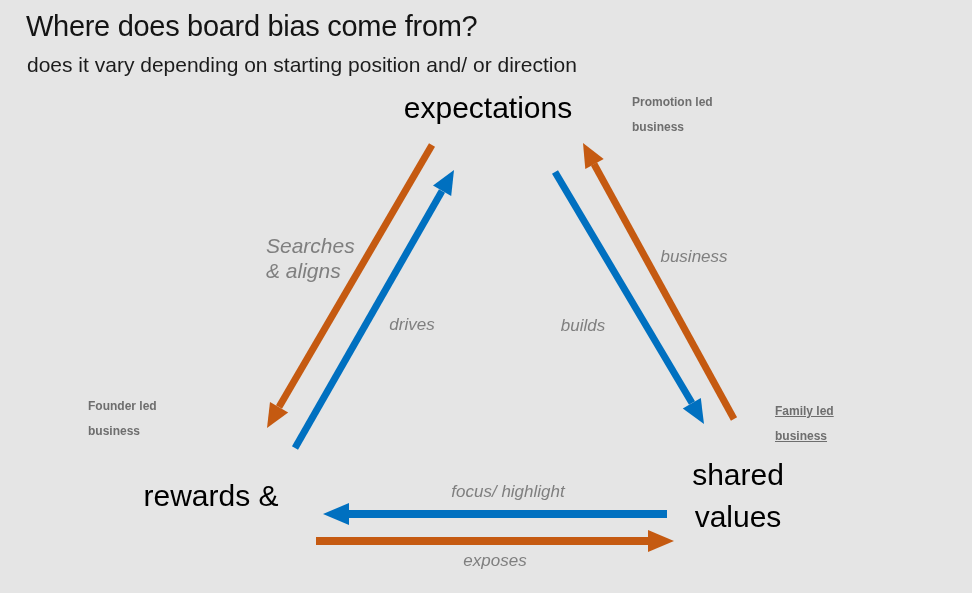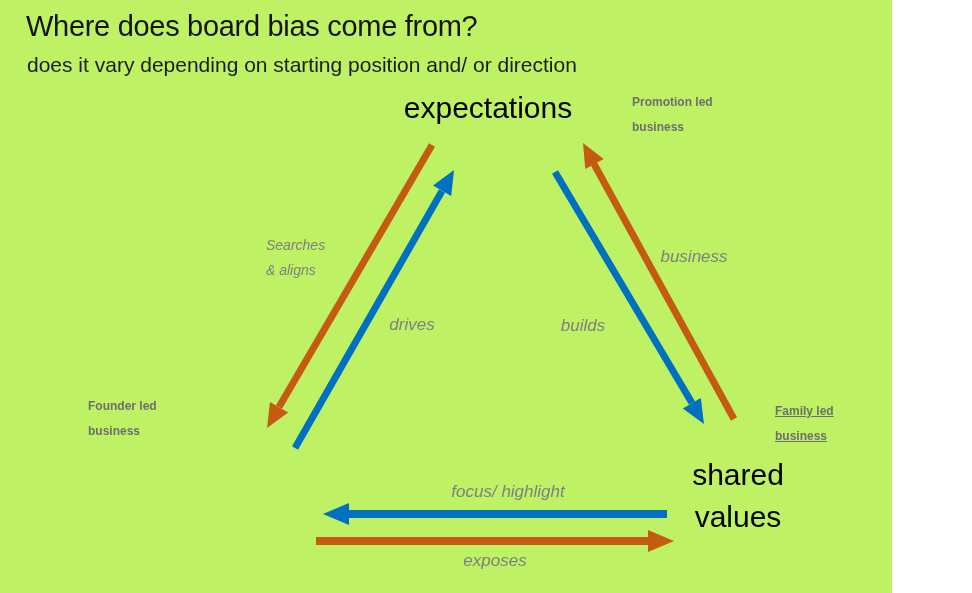--- a/index.html
+++ b/index.html
@@ -1,20 +1,20 @@
 <!DOCTYPE html>
 <html style="--blue: #0070C0; --orange: #C55A11; --gray_bold: #6E6E6E; --gray_italic: #7F7F7F; --text: #000000;"><head>
 <meta charset="utf-8">
 <style>
   html, body { margin: 0; padding: 0; background: #ffffff; }
   .canvas {
     position: relative;
-    width: 892px;
+    width: 972px;
     height: 593px;
-    background: #bef264;
+    background: #e5e5e5;
     font-family: "Liberation Sans", sans-serif;
     overflow: hidden;
   }
   .page-title {
     position: absolute;
     left: 26px;
     top: 10px;
     font-size: 29px;
     font-weight: 400;
     color: #141414;
@@ -57,21 +57,21 @@
     position: absolute;
     transform: translate(-50%, -50%);
     font-style: italic;
     font-size: 17px;
     color: var(--gray_italic, #7f7f7f);
     white-space: nowrap;
   }
   .edge-label-block {
     position: absolute;
     font-style: italic;
-    font-size: 14px;
+    font-size: 21px;
     color: var(--gray_italic, #7f7f7f);
     line-height: 25px;
     white-space: nowrap;
   }
 </style>
 </head>
 <body>
 
 <div class="canvas">
 
@@ -109,20 +109,21 @@
       <line x1="316" y1="541" x2="648" y2="541" stroke-width="8" stroke="#C55A11"></line>
       <polygon points="674,541 648,530 648,552" fill="#C55A11"></polygon>
     </g>
   </svg>
 
   <div class="node" style="left:488px; top:108px;text-align:center;">
     <span>expectations</span>
   </div>
 
   <div class="node" style="left:211px; top:496px;">
+    <div>rewards &amp;</div>
   </div>
 
   <div class="node" style="left:738px; top:496px;">
     <div>shared</div>
     <div>values</div>
   </div>
 
   <div class="ctx-label" style="left:632px; top:90px;">
     <div>Promotion led</div>
     <div>business</div>

